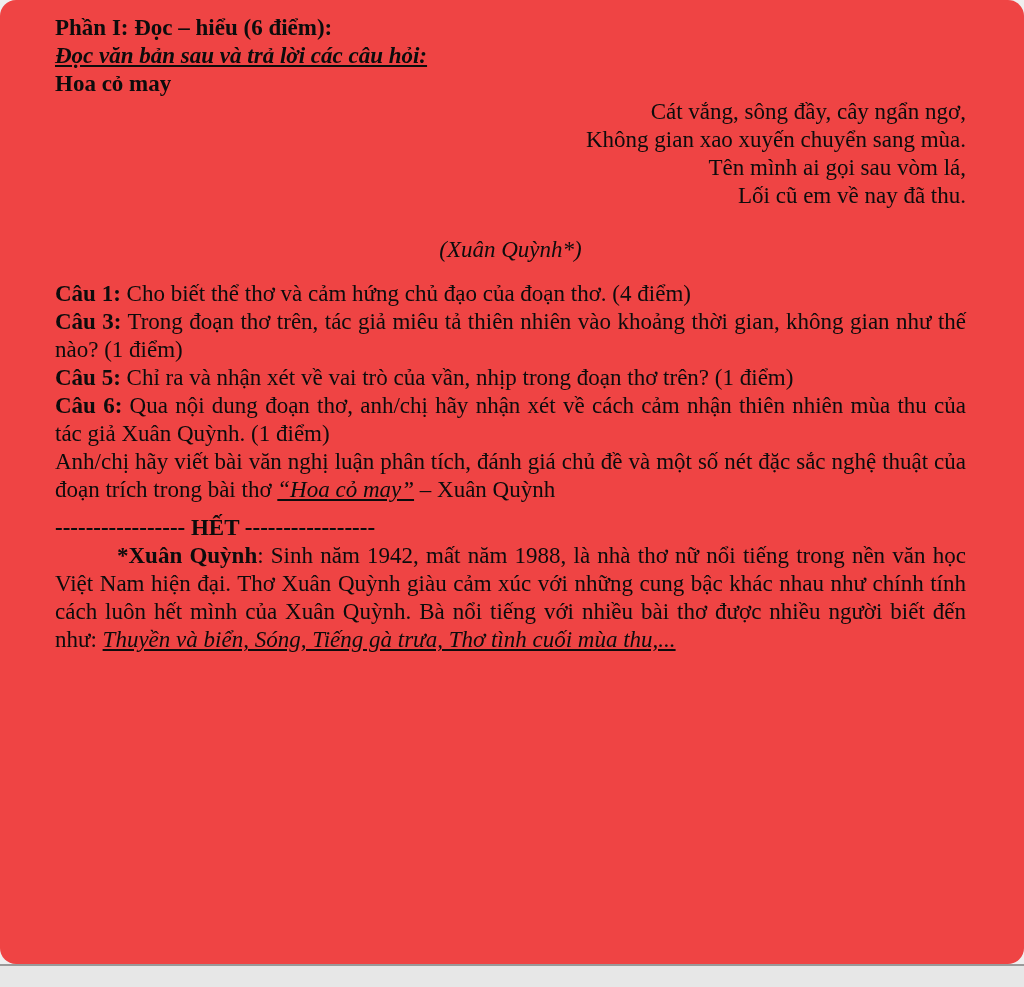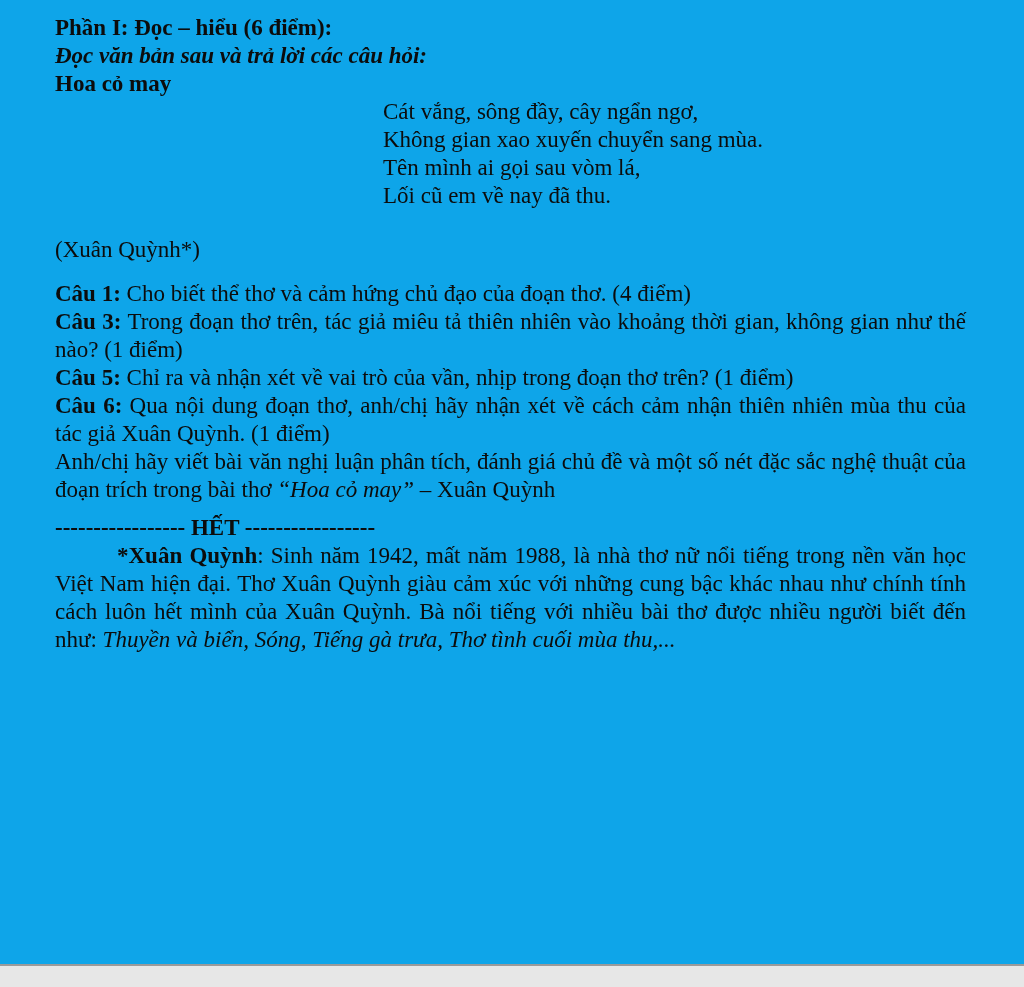--- a/index.html
+++ b/index.html
@@ -9,30 +9,31 @@
     height: 987px;
     background: #efefef;
     font-family: "Liberation Serif", "DejaVu Serif", serif;
     color: #0c0c0c;
     overflow: hidden;
   }
   .page {
     box-sizing: border-box;
     width: 1024px;
     height: 964px;
-    background: #0ea5e9;
+    background: #ef4444;
     padding: 14px 58px 0 55px;
+    border-radius: 16px;
   }
   p { margin: 0; font-size: 23px; line-height: 28px; }
   .b { font-weight: bold; }
-  .i { font-style: italic; }
+  .i { font-style: italic; text-decoration: underline; }
   .center { text-align: left; }
-  .right { text-align: left; }
+  .right { text-align: center; font-style: italic; }
   .justify { text-align: justify; }
-  .poem { margin-left: 328px; }
+  .poem { margin-left: 328px; text-align: right; }
   .gap-stanza { height: 26px; }
   .gap-sm { height: 16px; }
   .gap-xs { height: 10px; }
   .footnote { text-indent: 62px; }
   .page-edge-line {
     width: 1024px;
     height: 0;
     border-top: 2px solid #9a9a9a;
   }
   .page-edge {

